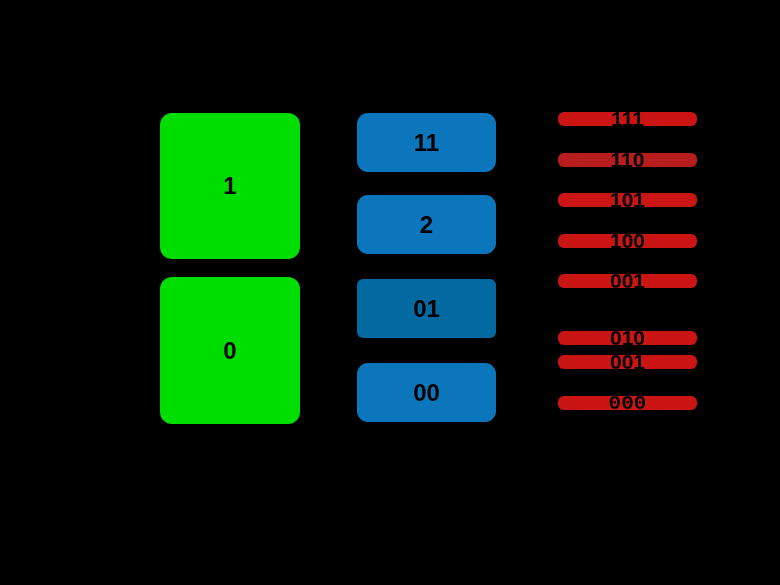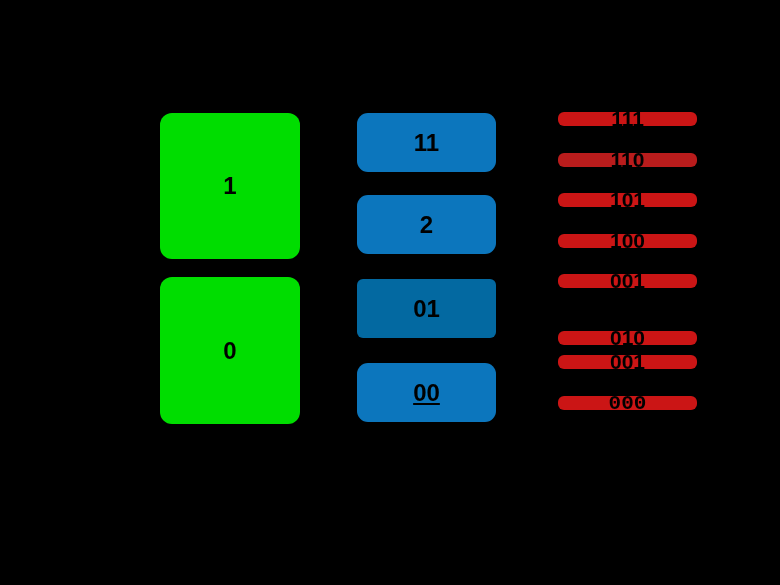--- a/index.html
+++ b/index.html
@@ -49,21 +49,21 @@
 <body>
 
 <div class="canvas">
 
   <div class="box col1 g0" style="background: rgb(0, 221, 0);">1</div>
   <div class="box col1 g1" style="background: rgb(0, 221, 0);">0</div>
 
   <div class="box col2 b0" style="background: rgb(12, 118, 189);">11</div>
   <div class="box col2 b1" style="background: rgb(12, 118, 189);">2</div>
   <div class="box col2 b2" style="background: #0369a1; border-radius: 6px;">01</div>
-  <div class="box col2 b3" style="background: rgb(12, 118, 189); text-decoration: underline;">00</div>
+  <div class="box col2 b3" style="background: rgb(12, 118, 189);">00</div>
 
   <div class="box col3 r0" style="background: rgb(203, 21, 21);">111</div>
   <div class="box col3 r1" style="background: #b91c1c;">110</div>
   <div class="box col3 r2" style="background: rgb(203, 21, 21);">101</div>
   <div class="box col3 r3" style="background: rgb(203, 21, 21);">100</div>
   <div class="box col3 r4" style="background: rgb(203, 21, 21);">001</div>
   <div class="box col3 r5" style="background: rgb(203, 21, 21);">010</div>
   <div class="box col3 r6" style="background: rgb(203, 21, 21);">001</div>
   <div class="box col3 r7" style="background: rgb(203, 21, 21);">000</div>
 

